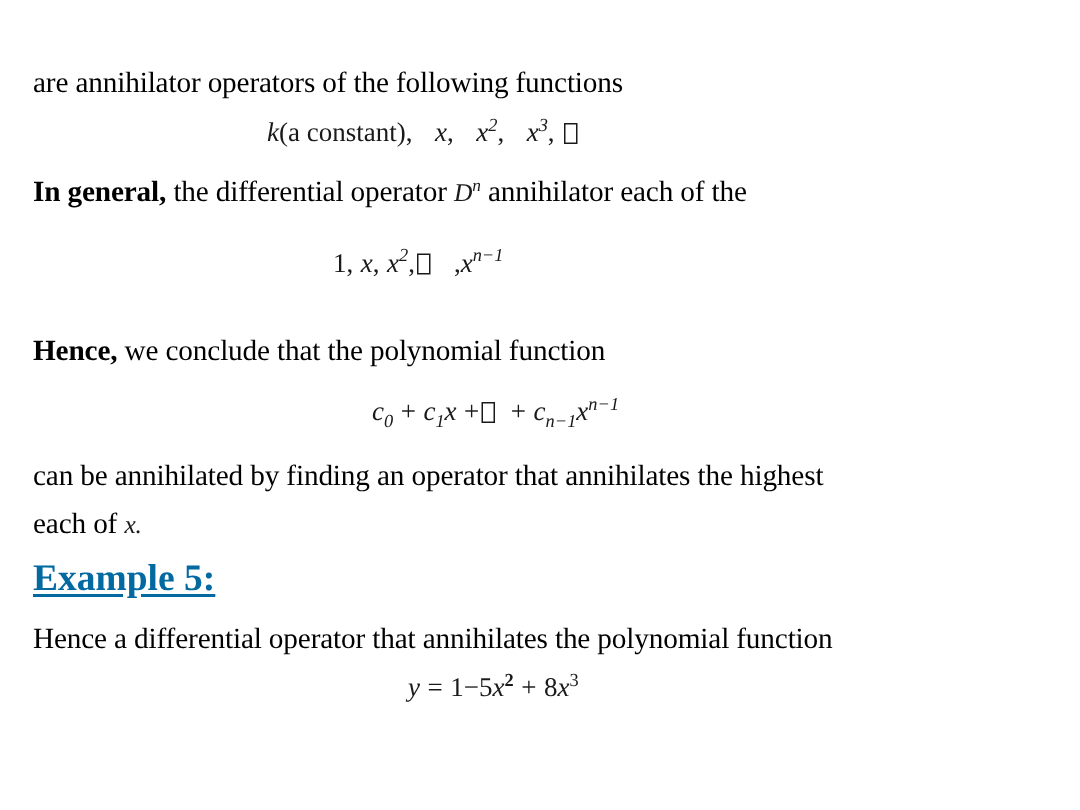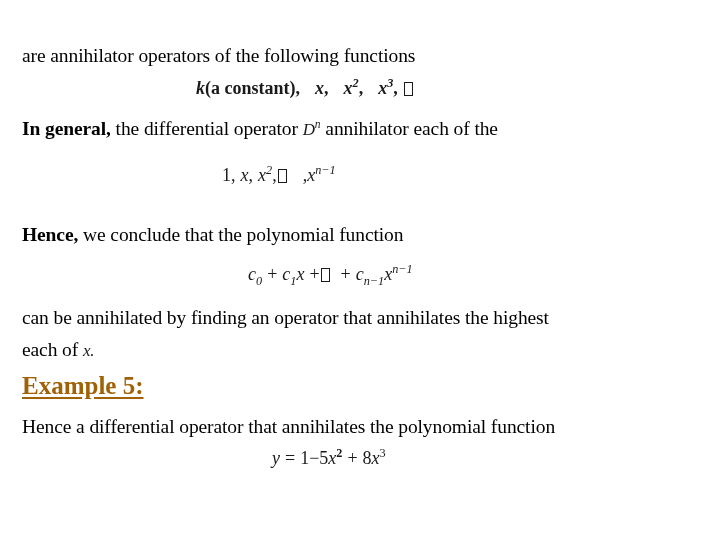--- a/index.html
+++ b/index.html
@@ -68,32 +68,32 @@
   .sp-sm { display: inline-block; width: 5px; }
   .sp-md { display: inline-block; width: 10px; }
   .sp-lg { display: inline-block; width: 15px; }
   .heading-ex {
     position: absolute;
     font-size: 25px;
     font-weight: bold;
     text-decoration: underline;
     text-underline-offset: 3px;
     white-space: nowrap;
-    color: #a16207;
+    color: #0369a1;
   }
   .ital { font-style: italic; }
 </style>
 </head>
 <body>
 
 <div class="slide">
 
   <div class="line" style="left:22px; top:43px;">are annihilator operators of the following functions</div>
 
-  <div class="mathline" style="left:196px; top:78px;font-weight:bold;">
+  <div class="mathline" style="left:178px; top:78px;">
     <span class="mi">k</span><span class="mo">(a constant),</span><span class="sp-lg"></span><span class="mi">x</span><span class="mo">,</span><span class="sp-lg"></span><span class="mi">x</span><span class="sup">2</span><span class="mo">,</span><span class="sp-lg"></span><span class="mi">x</span><span class="sup">3</span><span class="mo">,</span><span class="sp-sm"></span><span class="box-glyph"></span>
   </div>
 
   <div class="line" style="left:22px; top:116px;">
     <span class="bold">In general,</span><span> the differential operator </span><span class="mathline" style="position:static; font-size:17px;"><span class="mi">D</span><span class="sup sup-n">n</span></span><span> annihilator each of the</span>
   </div>
 
 
   <div class="mathline" style="left:222px; top:165px;">
     <span class="mn">1</span><span class="mo">,</span><span class="sp-sm"></span><span class="mi">x</span><span class="mo">,</span><span class="sp-sm"></span><span class="mi">x</span><span class="sup">2</span><span class="mo">,</span><span class="box-glyph"></span><span class="sp-lg"></span><span class="mo">,</span><span class="mi">x</span><span class="sup">n−1</span>

